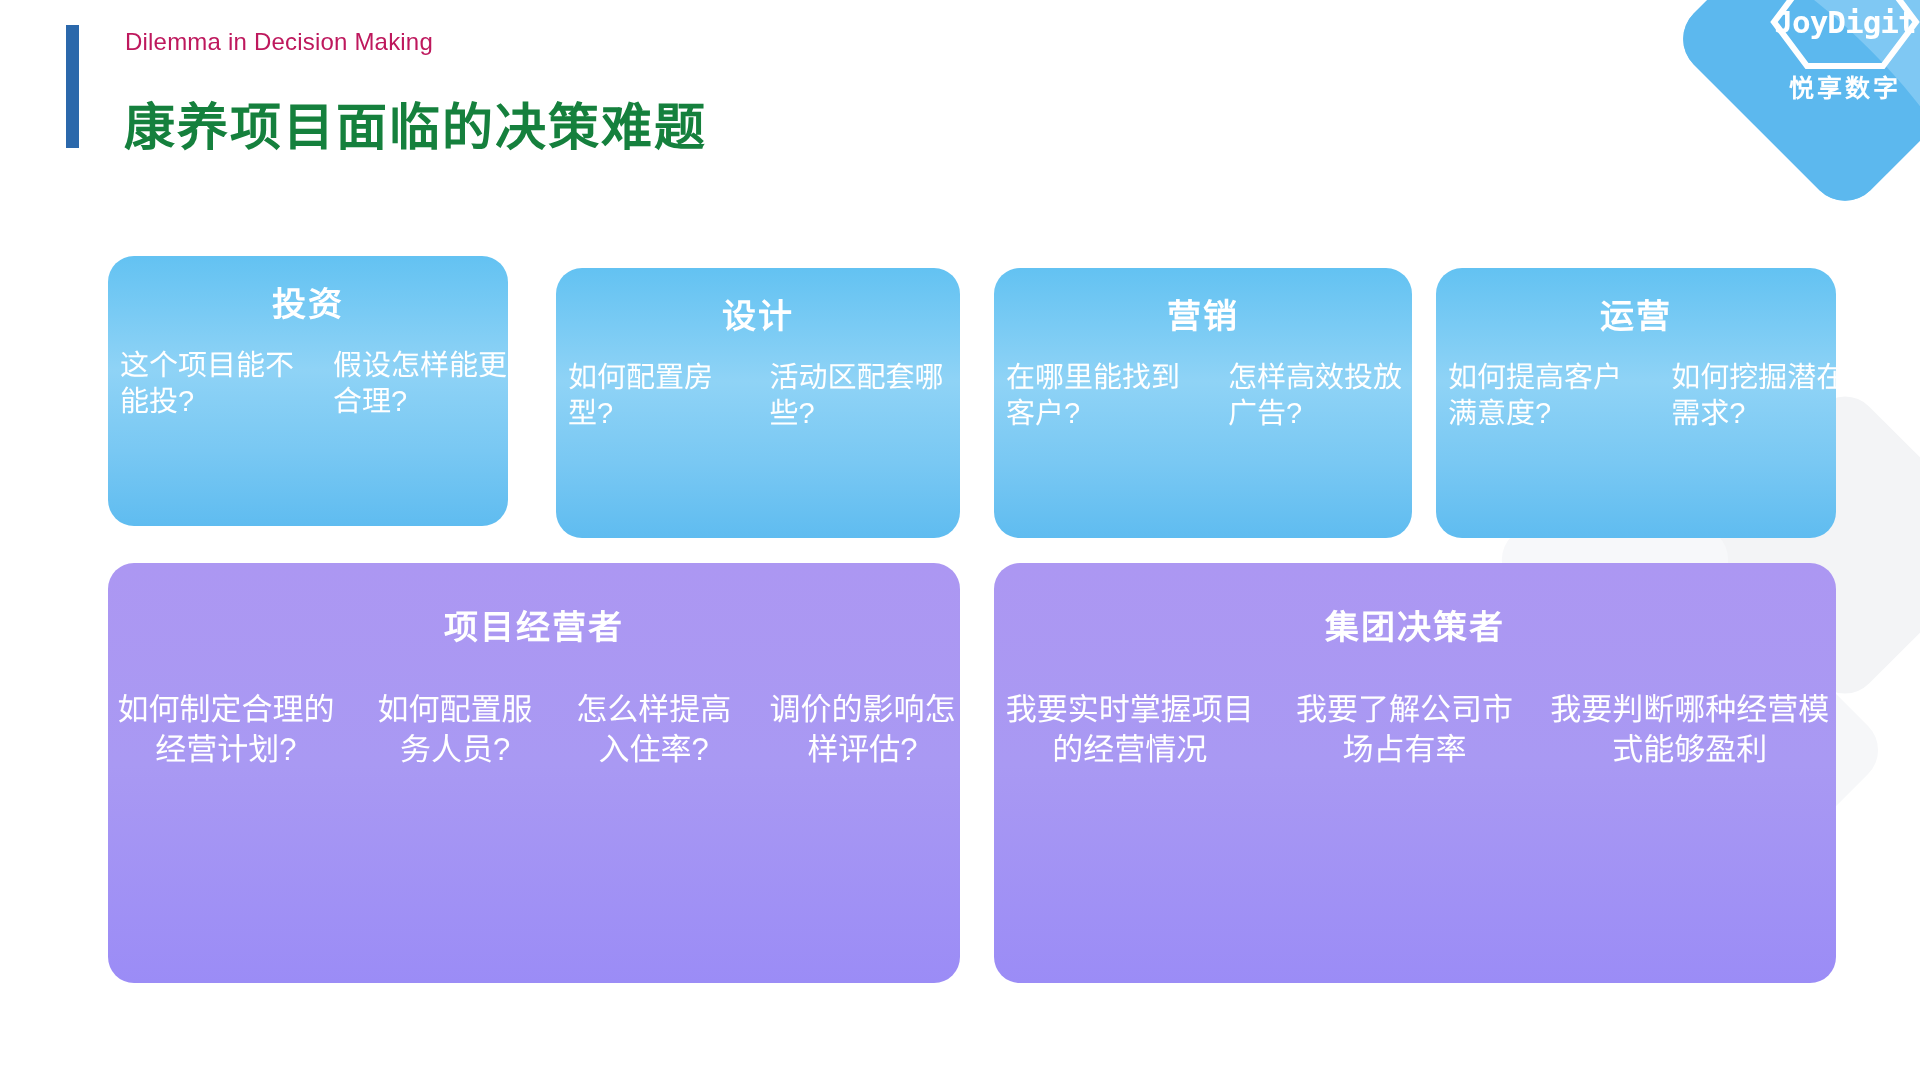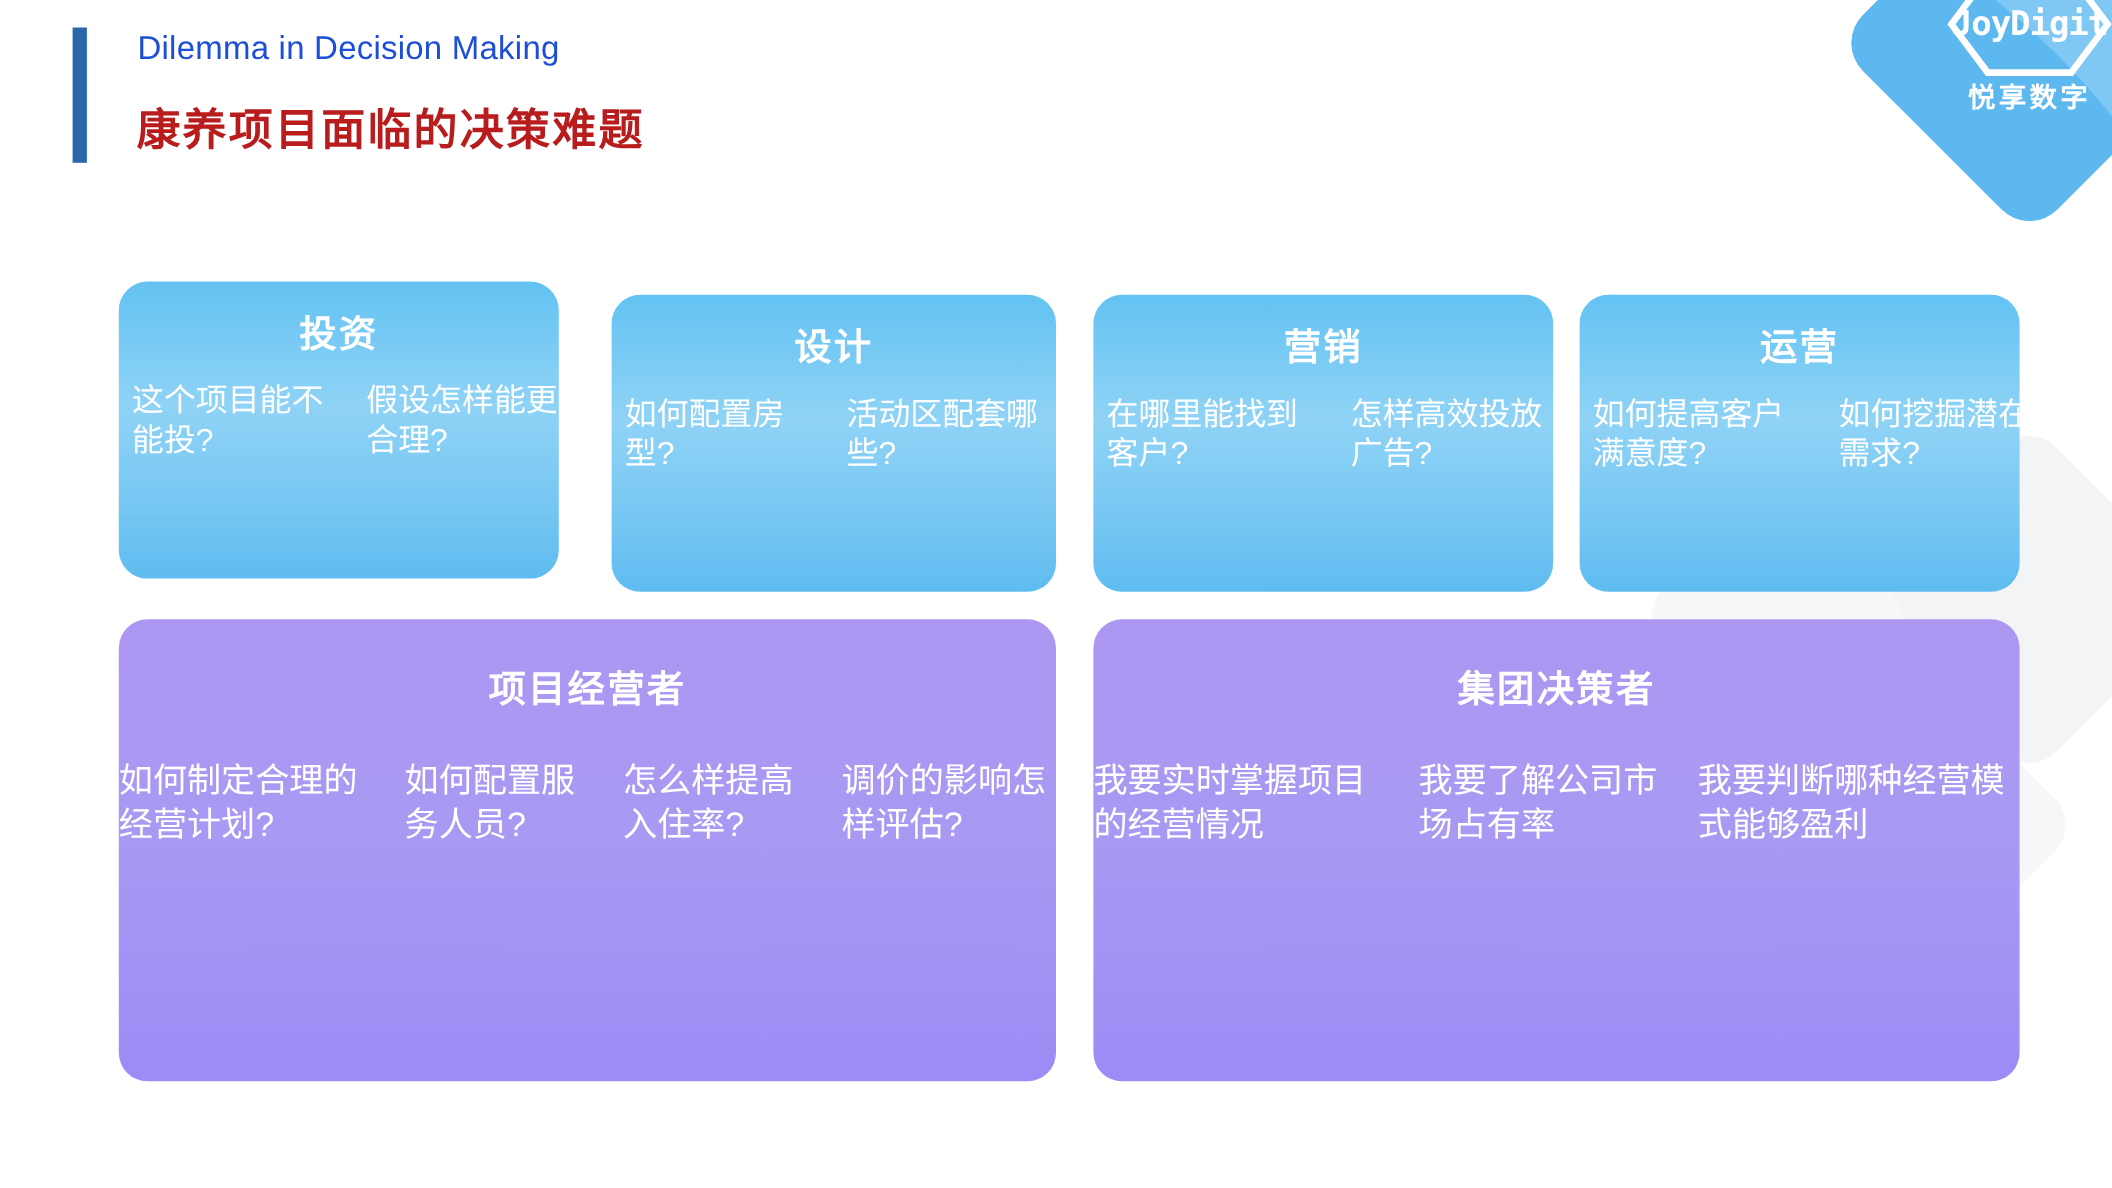--- a/index.html
+++ b/index.html
@@ -45,33 +45,33 @@
     left: 66px;
     top: 25px;
     width: 13px;
     height: 123px;
     background: #2B68AB;
   }
   .eyebrow {
     position: absolute;
     left: 125px;
     top: 28px;
-    font-size: 30px;
+    font-size: 24px;
     letter-spacing: 0.2px;
-    color: #1d4ed8;
+    color: #be185d;
     white-space: nowrap;
     font-weight: 400;
   }
   .headline {
     position: absolute;
     left: 124px;
     top: 86px;
-    font-size: 40px;
-    font-weight: 700;
-    color: #b91c1c;
+    font-size: 51px;
+    font-weight: 700;
+    color: #15803d;
     letter-spacing: 2px;
     white-space: nowrap;
   }
 
   
   .logo {
     position: absolute;
     top: -86px;
     right: -50px;
     width: 250px;
@@ -182,20 +182,21 @@
   }
   .blue-lines.align-left { align-items: flex-start; padding-left: 24px; }
   .purple-lines {
     margin-top: 14px;
     gap: 24px;
     align-items: center;
   }
   .purple-lines .card-line {
     font-size: 31px;
     font-weight: 400;
+    text-align: center;
     line-height: 1.3;
   }
 
   
   #card-invest   { left: 108px;  top: 256px; width: 400px; height: 270px; }
   #card-design   { left: 556px;  top: 268px; width: 404px; height: 270px; }
   #card-market   { left: 994px;  top: 268px; width: 418px; height: 270px; }
   #card-operate  { left: 1436px; top: 268px; width: 400px; height: 270px; }
 
   

